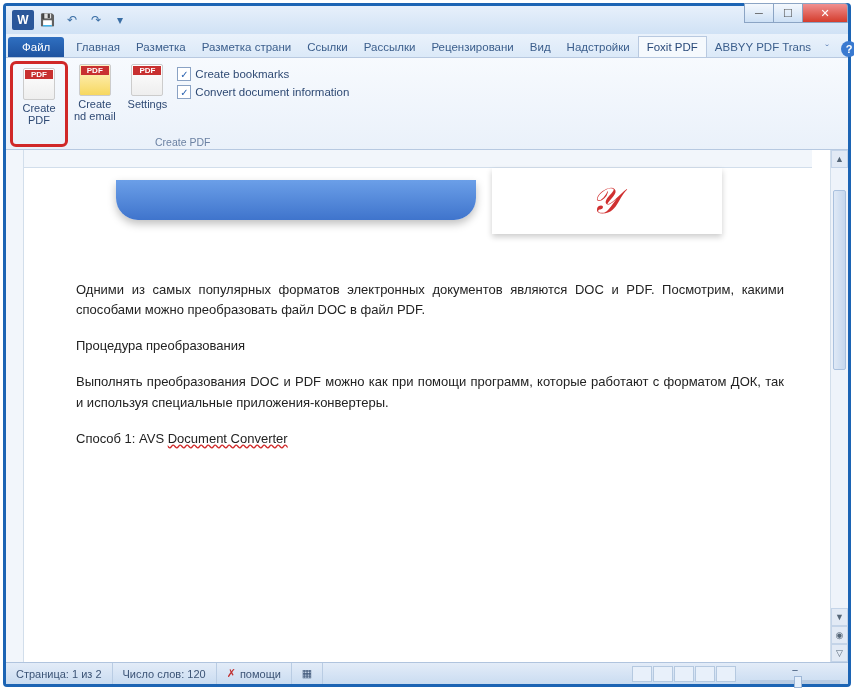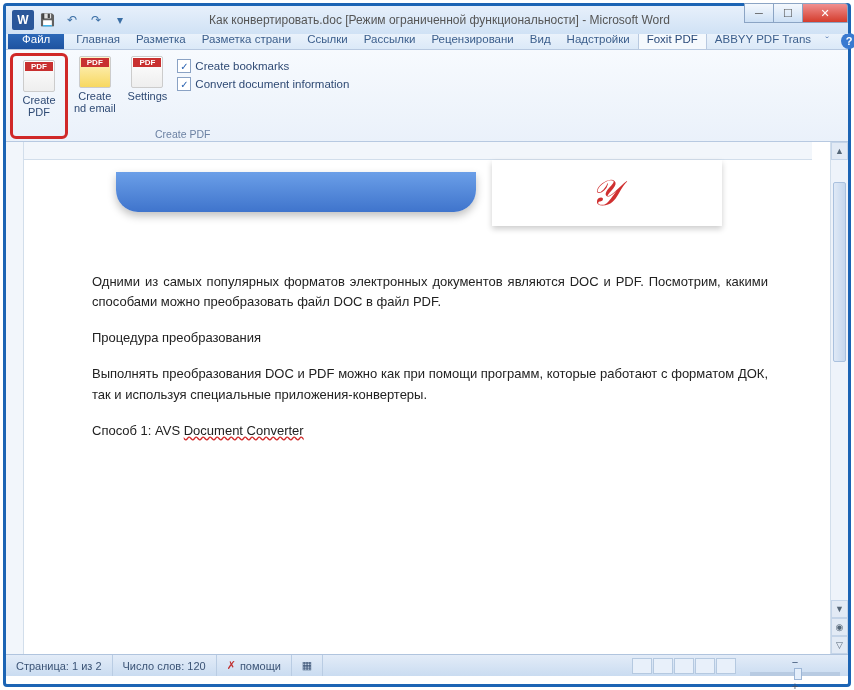--- a/index.html
+++ b/index.html
@@ -11,21 +11,21 @@
 .titlebar { height: 28px; background: linear-gradient(#e7f0fb,#d0e2f5); display: flex; align-items: center; font-size: 12px; color: #555; position: relative; }
 .word-icon { width: 22px; height: 20px; background: #2a579a; color: #fff; font-weight: bold; font-size: 12px; display: flex; align-items: center; justify-content: center; margin: 0 3px 0 6px; border-radius: 2px; }
 .qat { display: flex; align-items: center; gap: 2px; }
 .qat .qbtn { width: 22px; height: 20px; display: flex; align-items: center; justify-content: center; font-size: 12px; color: #3a6ea5; cursor: pointer; }
 .title-text { flex: 1; text-align: center; padding-right: 100px; }
 .win-controls { position: absolute; right: 0; top: -3px; display: flex; }
 .wbtn { width: 30px; height: 20px; border: 1px solid #8ba4c4; background: linear-gradient(#f4f8fd,#cde0f5); display: flex; align-items: center; justify-content: center; font-size: 11px; margin-left: -1px; }
 .wbtn.close { background: linear-gradient(#f09090,#d43c2c); color: #fff; width: 46px; border-top-right-radius: 3px; }
 
 
-.tabrow { height: 16px; background: linear-gradient(#eaf2fb,#dbe9f8); display: flex; align-items: flex-end; border-bottom: 1px solid #b8c9e0; font-size: 11.5px; padding-left: 2px; }
+.tabrow { height: 24px; background: linear-gradient(#eaf2fb,#dbe9f8); display: flex; align-items: flex-end; border-bottom: 1px solid #b8c9e0; font-size: 11.5px; padding-left: 2px; }
 .tab { padding: 4px 8px; color: #3b5e8c; cursor: pointer; white-space: nowrap; }
 .tab.file { background: linear-gradient(#2f6fc0,#1e53a0); color: #fff; border-radius: 3px 3px 0 0; padding: 4px 14px; margin-right: 4px; }
 .tab.active { background: #f5f9fd; border: 1px solid #b8c9e0; border-bottom: none; color: #2a4a7a; }
 .tabrow .spacer { flex: 1; }
 .help-icons { display: flex; align-items: center; gap: 6px; padding-right: 8px; }
 .help-icons span { width: 16px; height: 16px; display: inline-flex; align-items: center; justify-content: center; font-size: 11px; }
 
 
 .ribbon { height: 92px; background: linear-gradient(#f7fafe,#eaf1fa); border-bottom: 1px solid #b7c9e1; display: flex; position: relative; }
 .rgroup { display: flex; flex-direction: column; align-items: center; padding: 3px 6px 1px; position: relative; }
@@ -41,21 +41,21 @@
 
 
 .docarea { position: relative; height: calc(100% - 28px - 24px - 92px - 22px); background: #fff; display: flex; }
 .ruler-v { width: 18px; background: #f2f6fb; border-right: 1px solid #d2deeb; }
 .ruler-h { height: 18px; background: #f2f6fb; border-bottom: 1px solid #d2deeb; margin-right: 18px; }
 .docpane { flex: 1; overflow: hidden; position: relative; }
 .page { background: #fff; margin: 0 18px 0 24px; padding: 12px 28px; font-size: 13px; color: #222; }
 .blue-shape { width: 360px; height: 40px; margin-left: 40px; margin-bottom: 14px; background: linear-gradient(#6b9fe8,#3f74cc); border-radius: 0 0 22px 22px; box-shadow: 0 4px 8px rgba(0,0,0,.25); }
 .adobe { position: absolute; top: 0; left: 444px; height: 66px; width: 230px; background: #fff; box-shadow: 0 3px 6px rgba(0,0,0,.2); display: flex; align-items: center; justify-content: center; font-size: 32px; font-weight: 500; color: #222; font-family: Georgia, serif; }
 .adobe .scribble { color: #d03030; font-size: 36px; font-style: italic; margin-right: 4px; font-family: cursive; }
-.para { margin: 16px 16px; line-height: 1.55; text-align: justify; }
+.para { margin: 16px 0; line-height: 1.55; text-align: justify; }
 .bold { font-weight: normal; }
 .underline-red { text-decoration: underline wavy #d02828; }
 
 .vscroll { width: 18px; background: #eef3fa; border-left: 1px solid #d2deeb; position: relative; }
 .vscroll .arrow { height: 18px; background: #e2eaf5; border: 1px solid #c4d4e8; display: flex; align-items: center; justify-content: center; font-size: 9px; color: #567; }
 .vscroll .thumb { position: absolute; top: 40px; left: 2px; right: 2px; height: 180px; background: linear-gradient(90deg,#dfe9f6,#c5d7ee); border: 1px solid #aac1de; border-radius: 2px; }
 
 
 .statusbar { height: 22px; background: linear-gradient(#e3ecf8,#cadcf1); border-top: 1px solid #b0c4de; display: flex; align-items: center; font-size: 11px; color: #3c5476; }
 .sitem { padding: 0 10px; border-right: 1px solid #b9cce3; height: 100%; display: flex; align-items: center; gap: 4px; }
@@ -72,21 +72,20 @@
 <div class="outer">
 
   <div class="titlebar">
     <div class="word-icon">W</div>
     <div class="qat">
       <div class="qbtn">💾</div>
       <div class="qbtn">↶</div>
       <div class="qbtn">↷</div>
       <div class="qbtn">▾</div>
     </div>
-    <div class="title-text">Как конвертировать.doc  [Режим ограниченной функциональности]  -  Microsoft Word</div>
     <div class="win-controls">
       <div class="wbtn">─</div>
       <div class="wbtn">☐</div>
       <div class="wbtn close">✕</div>
     </div>
   </div>
 
   <div class="tabrow">
     <div class="tab file">Файл</div>
     <div class="tab">Главная</div>

